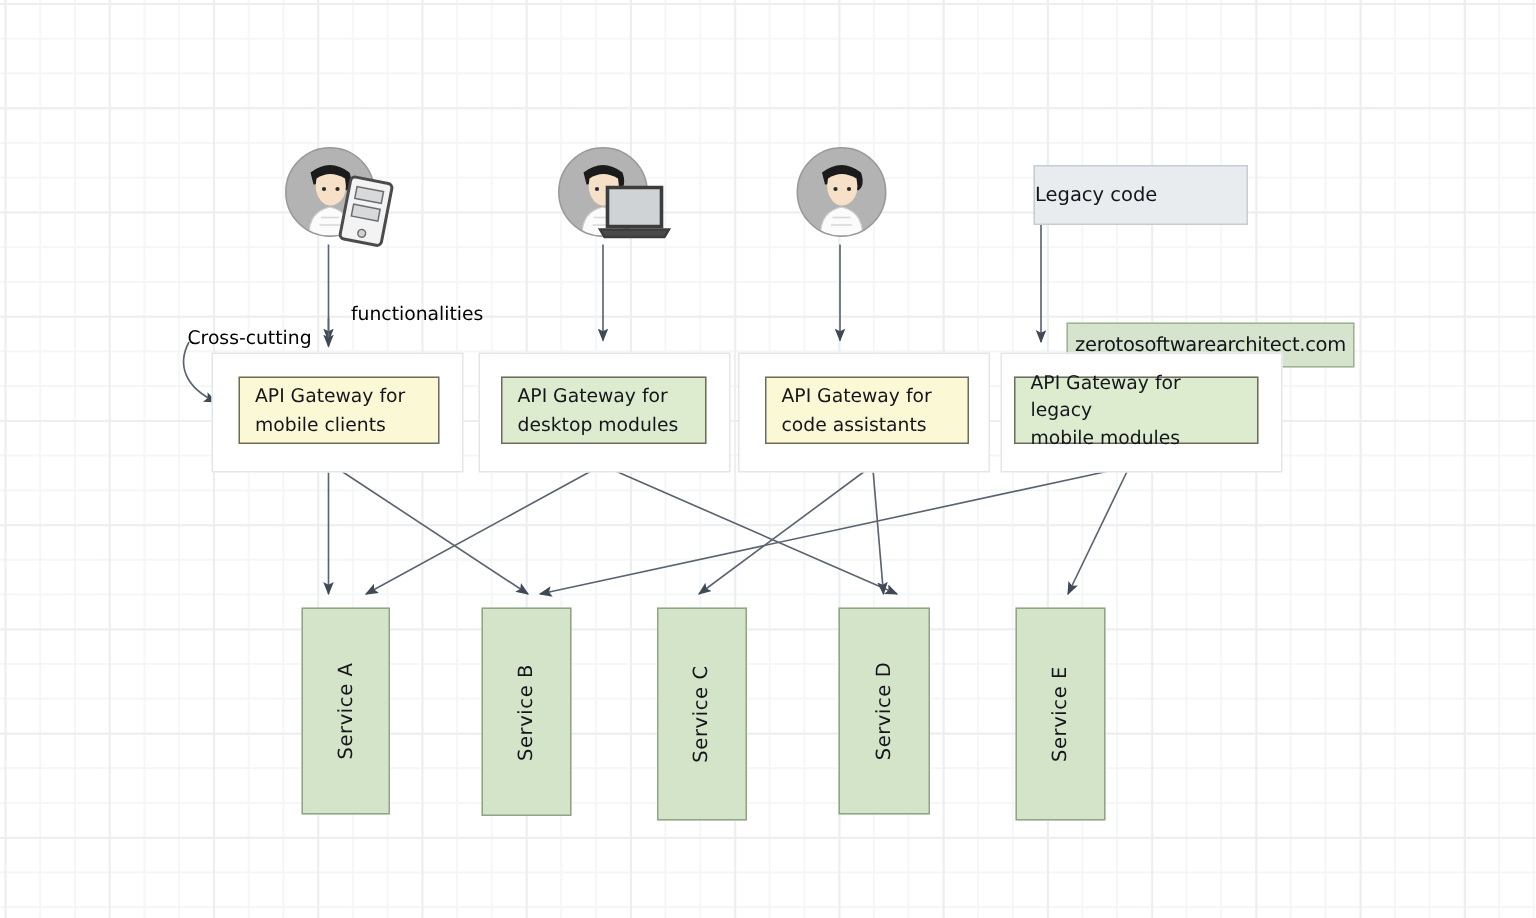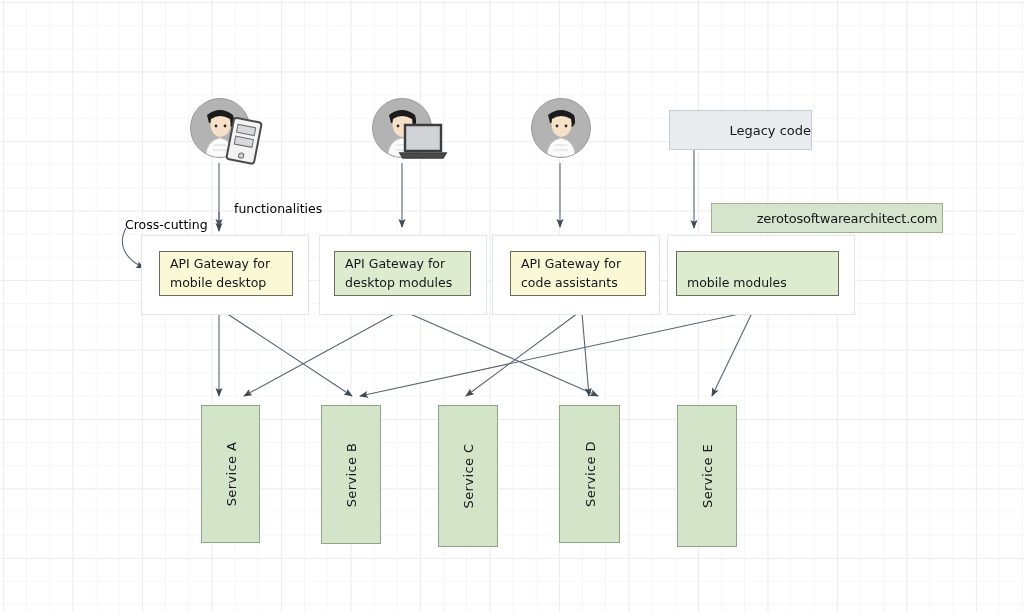--- a/index.html
+++ b/index.html
@@ -28,21 +28,21 @@
   
   .actor { position:absolute; }
   .avatar-circle {
     position:absolute; width:58px; height:58px; border-radius:50%;
     background:#b3b3b3; border:1px solid #9a9a9a; overflow:hidden;
   }
   
   .legacy-box {
     position:absolute;
     background:#e9ecef; border:1px solid #c5ccd3;
-    display:flex; align-items:center; justify-content:flex-end;
+    display:flex; align-items:center; justify-content:flex-start;margin-left:20px;
   }
   .watermark {
     position:absolute;
     background:#d6e4cd; border:1px solid #9fb393;
     display:flex; align-items:center; justify-content:center;
     font-size:13px; color:#13141a; letter-spacing:-0.2px;
   }
   .gw-container {
     position:absolute;
     background:#ffffff; border:1px solid #e3e6e8;
@@ -152,52 +152,52 @@
       <path d="M15 58 q0 -16 14 -19 q14 3 14 19 z" fill="#fbfbfb" stroke="#cfcfcf" stroke-width="0.8"></path>
       <path d="M23 46 h12 M22 51 h14" stroke="#d8d8d8" stroke-width="1"></path>
     </svg>
   </div>
 </div>
 
 <div class="legacy-box hand" style="left:669px;top:110px;width:141px;height:38px;font-size:13px;color:#14161b;">
   <span>Legacy code</span>
 </div>
 
-<div class="watermark hand" style="left:711px;top:203px;width:190px;height:28px;padding-left:40px;">
+<div class="watermark hand" style="left:711px;top:215px;width:190px;height:28px;">
   <span>zerotosoftwarearchitect.com</span>
 </div>
 
 <span class="cc-word hand" style="left:125px;top:217px;">Cross-cutting</span>
 <span class="cc-word hand" style="left:234px;top:201px;">functionalities</span>
 
 <div class="gw-container" style="left:141px;top:235px;width:166px;height:78px;"></div>
 <div class="gw-box gw-yellow hand" style="left:159px;top:251px;width:134px;height:45px;">
   <span>
-    <span>API Gateway for</span><br><span>mobile desktop</span>
+    <span>API Gateway for</span><br><span>mobile clients</span>
   </span>
 </div>
 
 <div class="gw-container" style="left:319px;top:235px;width:166px;height:78px;"></div>
 <div class="gw-box gw-green hand" style="left:334px;top:251px;width:137px;height:45px;">
   <span>
     <span>API Gateway for</span><br><span>desktop modules</span>
   </span>
 </div>
 
 <div class="gw-container" style="left:492px;top:235px;width:166px;height:78px;"></div>
 <div class="gw-box gw-yellow hand" style="left:510px;top:251px;width:136px;height:45px;">
   <span>
     <span>API Gateway for</span><br><span>code assistants</span>
   </span>
 </div>
 
 <div class="gw-container" style="left:667px;top:235px;width:186px;height:78px;"></div>
 <div class="gw-box gw-green hand" style="left:676px;top:251px;width:163px;height:45px;">
   <span>
-    <br><span>mobile modules</span>
+    <span>API Gateway for legacy</span><br><span>mobile modules</span>
   </span>
 </div>
 
 <div class="service-box" style="left:201px;top:405px;width:57px;height:136px;">
   <span class="service-label hand">Service A</span>
 </div>
 <div class="service-box" style="left:321px;top:405px;width:58px;height:137px;">
   <span class="service-label hand">Service B</span>
 </div>
 <div class="service-box" style="left:438px;top:405px;width:58px;height:140px;">

